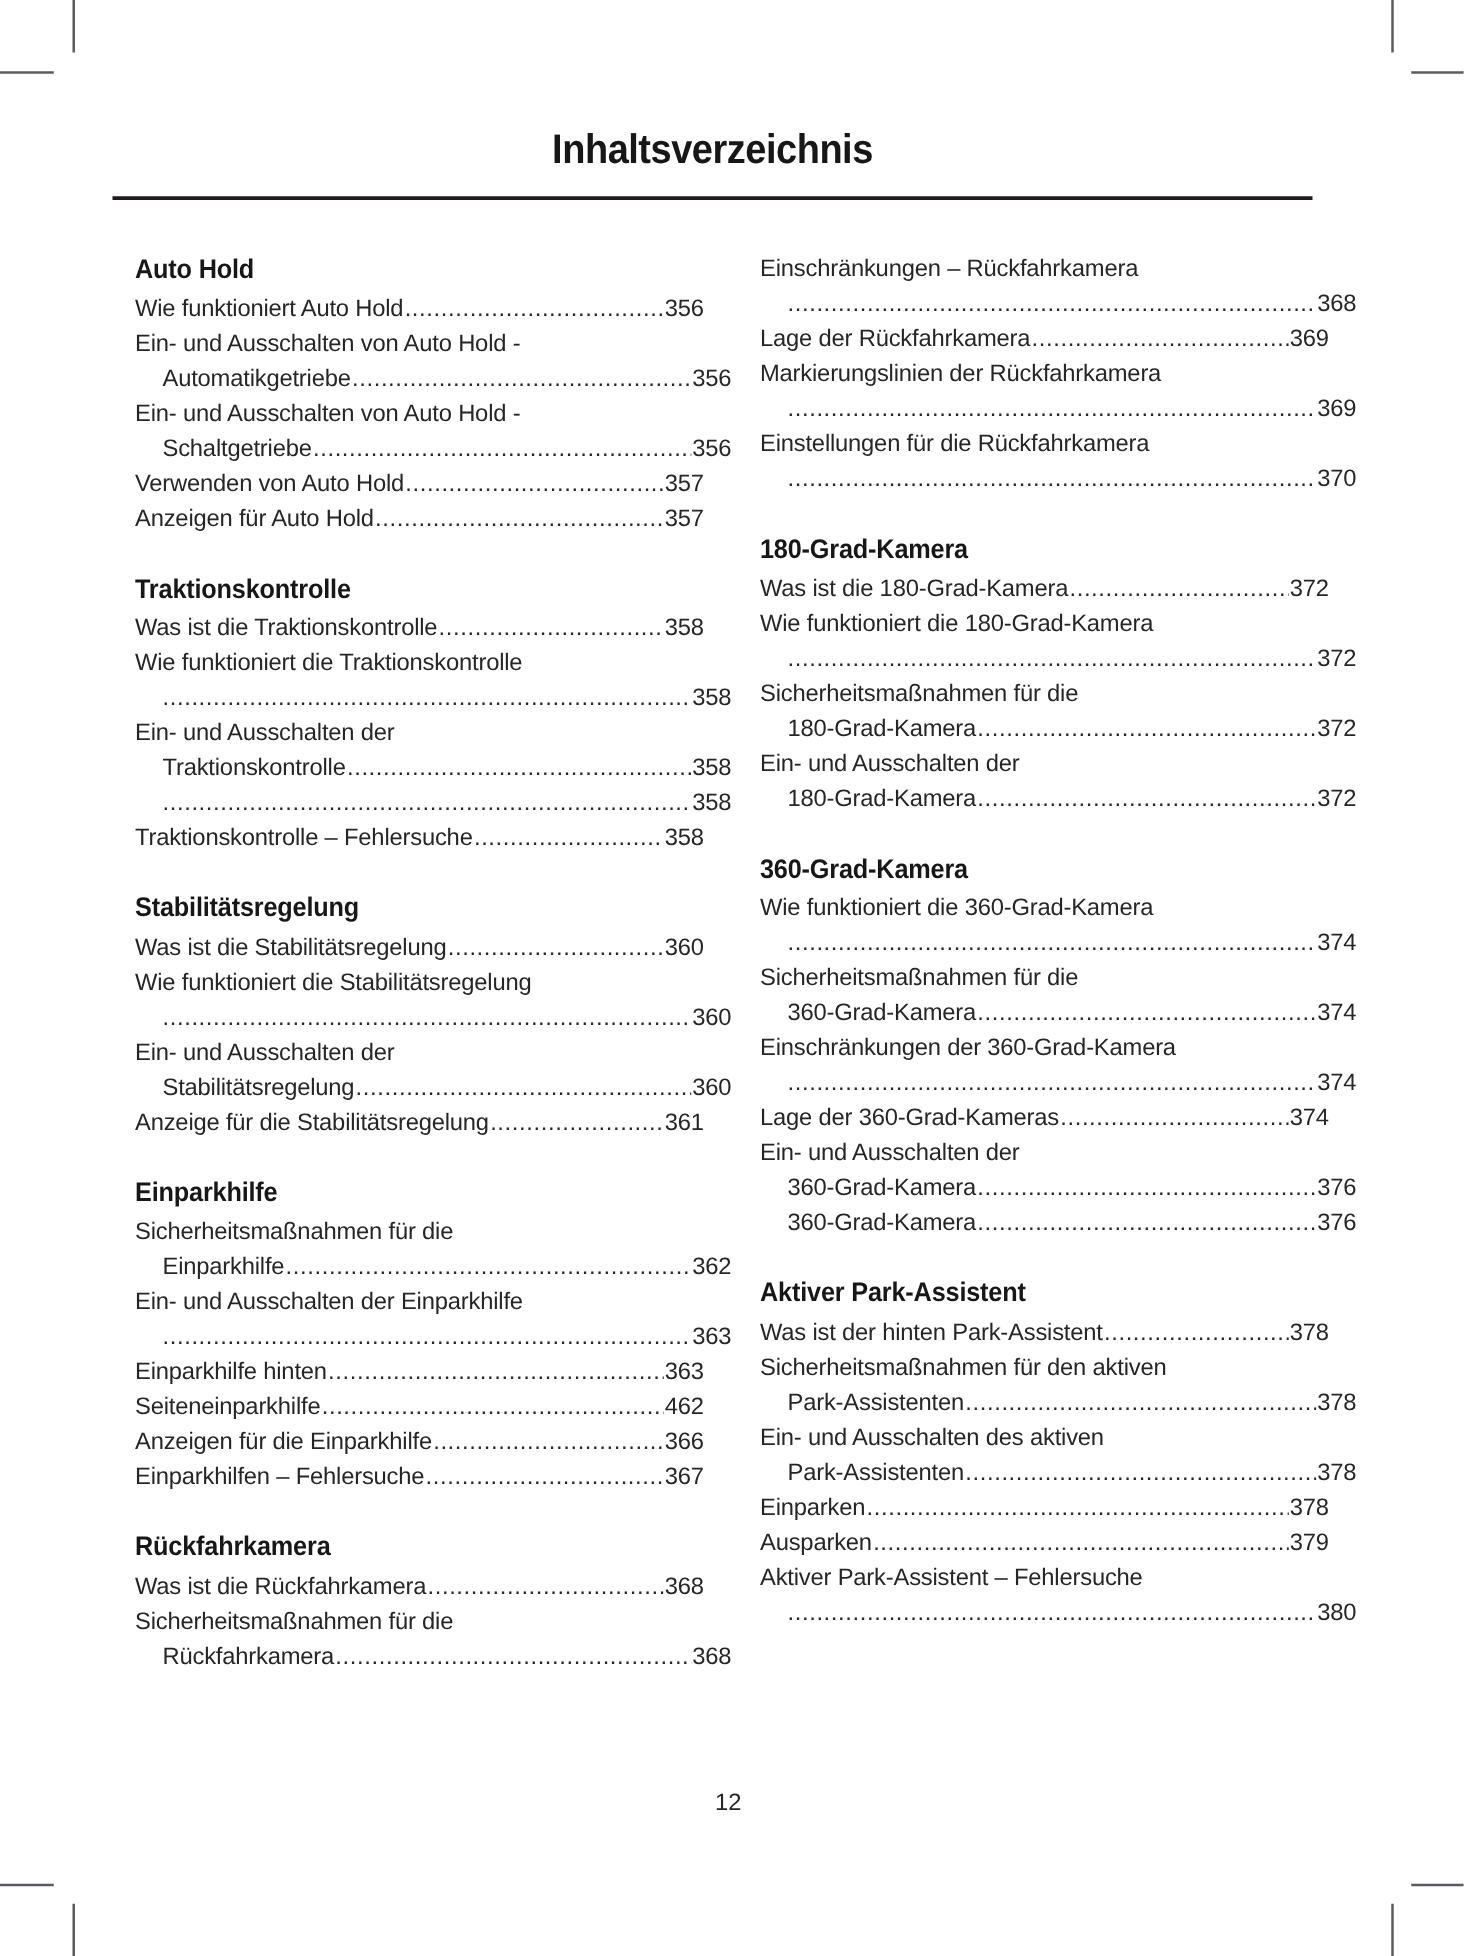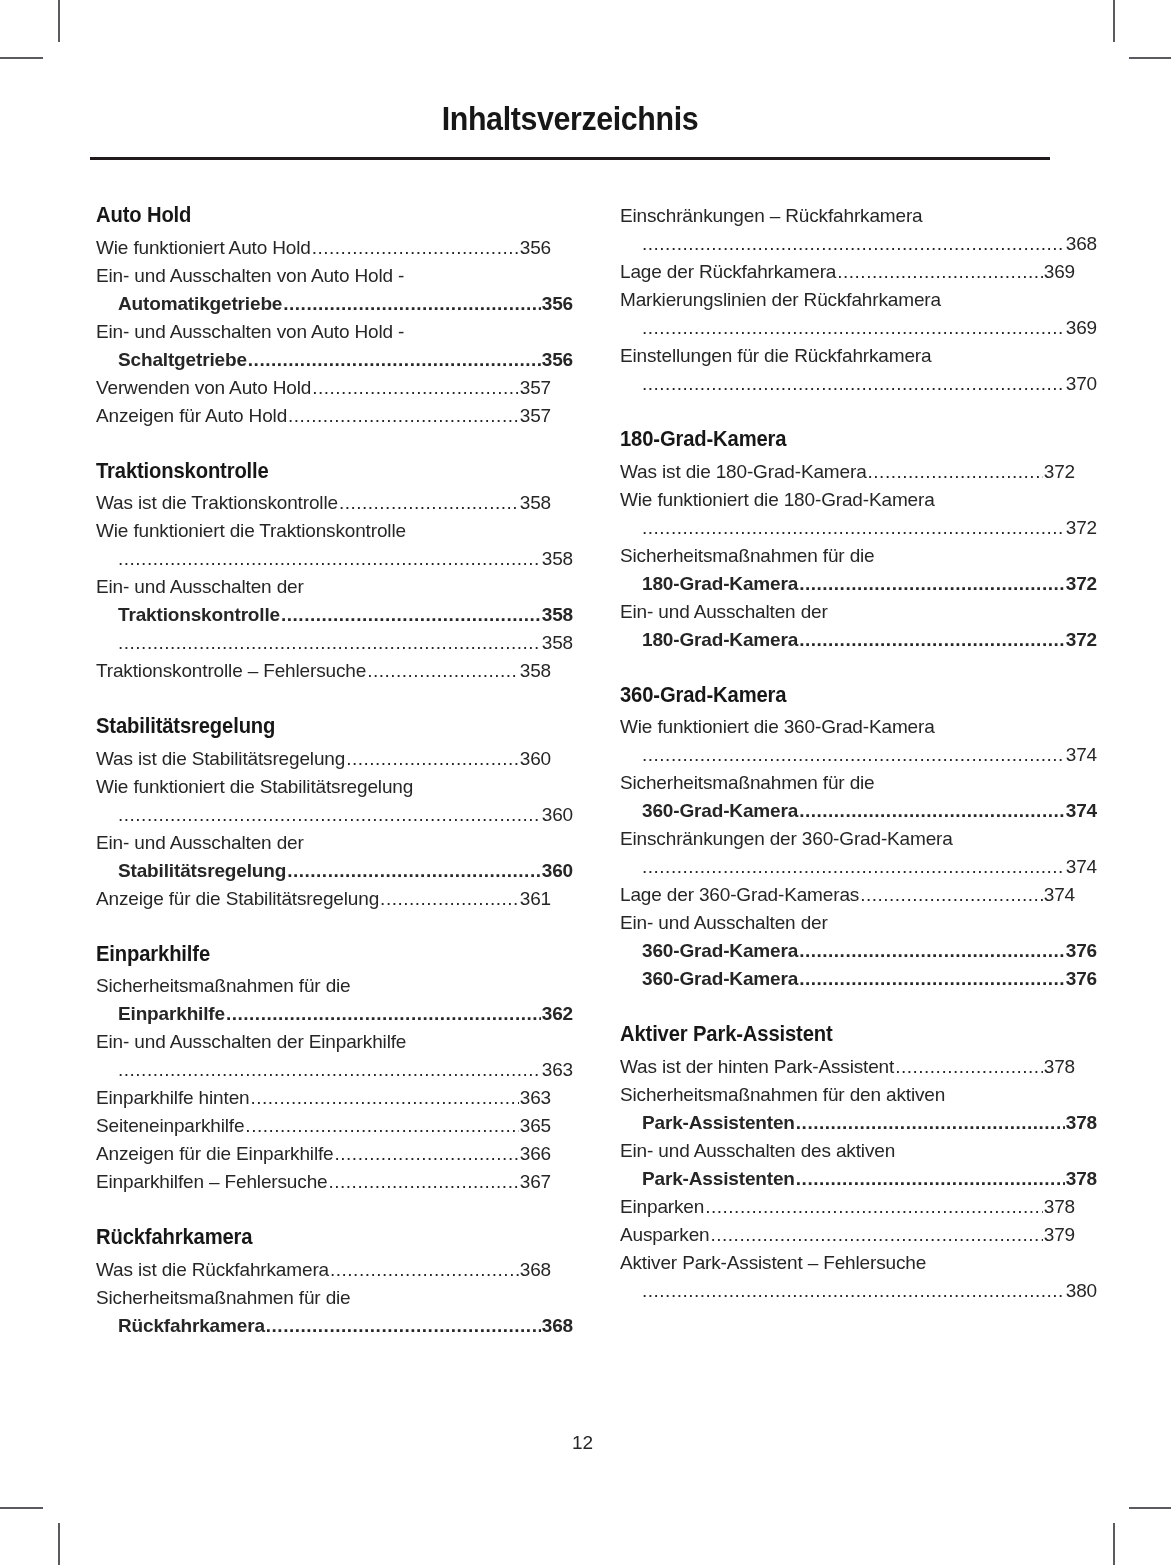--- a/index.html
+++ b/index.html
@@ -53,32 +53,32 @@
     left: 90px;
     top: 157px;
     width: 960px;
     height: 2.5px;
     background: #201a1c;
   }
 
   
   .columns {
     position: absolute;
-    left: 4px;
+    left: 16px;
     top: 202px;
     width: 1107px;
     height: 1200px;
   }
   .col {
     position: absolute;
     top: 0;
     width: 455px;
   }
   .col-left  { left: 92px;  }
-  .col-right { left: 592px; margin-left: 24px; }
+  .col-right { left: 592px; }
 
   .section { margin: 0; }
   .section + .section { margin-top: 28px; }
 
   .section-heading {
     font-size: 21.5px;
     font-weight: 700;
     letter-spacing: -0.15px;
     color: #171717;
     line-height: 1.28;
@@ -93,21 +93,21 @@
     line-height: 28px;
     color: #262626;
     margin: 0;
     letter-spacing: -0.15px;
   }
   .entry .row {
     display: flex;
     align-items: baseline;
     width: 100%;
   }
-  .entry .row.wrapped { padding-left: 22px; font-weight: bold; }
+  .entry .row.wrapped { padding-left: 22px; }
   .entry .label {
     white-space: nowrap;
     flex: 0 0 auto;
   }
   .entry .leader {
     flex: 1 1 auto;
     overflow: hidden;
     white-space: nowrap;
     color: #262626;
     font-size: 19px;
@@ -300,21 +300,21 @@
           <div class="row">
             <span class="label">Einparkhilfe hinten</span>
             <span class="leader"></span>
             <span class="page">363</span>
           </div>
         </div>
         <div class="entry">
           <div class="row">
             <span class="label">Seiteneinparkhilfe</span>
             <span class="leader"></span>
-            <span class="page">365</span>
+            <span class="page">462</span>
           </div>
         </div>
         <div class="entry">
           <div class="row">
             <span class="label">Anzeigen für die Einparkhilfe</span>
             <span class="leader"></span>
             <span class="page">366</span>
           </div>
         </div>
         <div class="entry">

